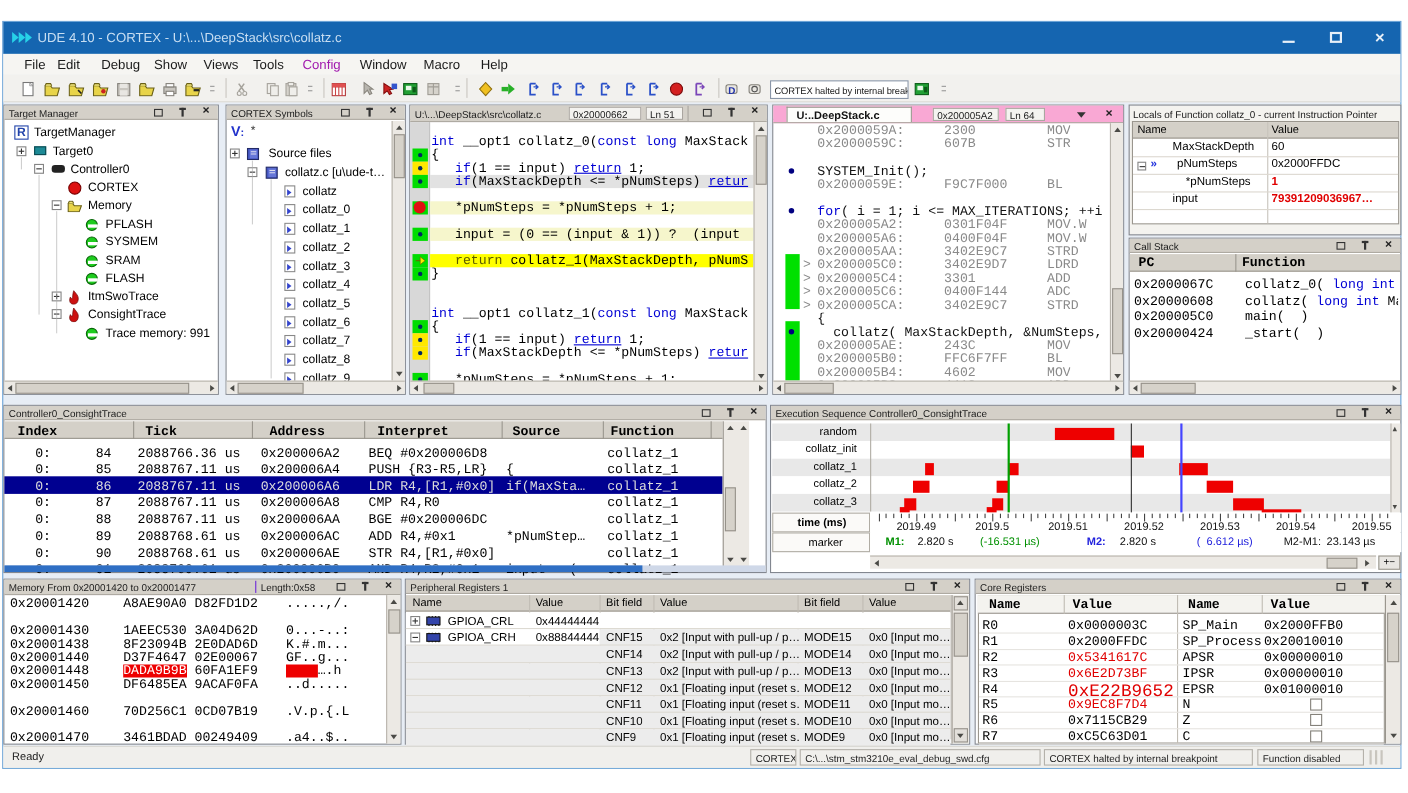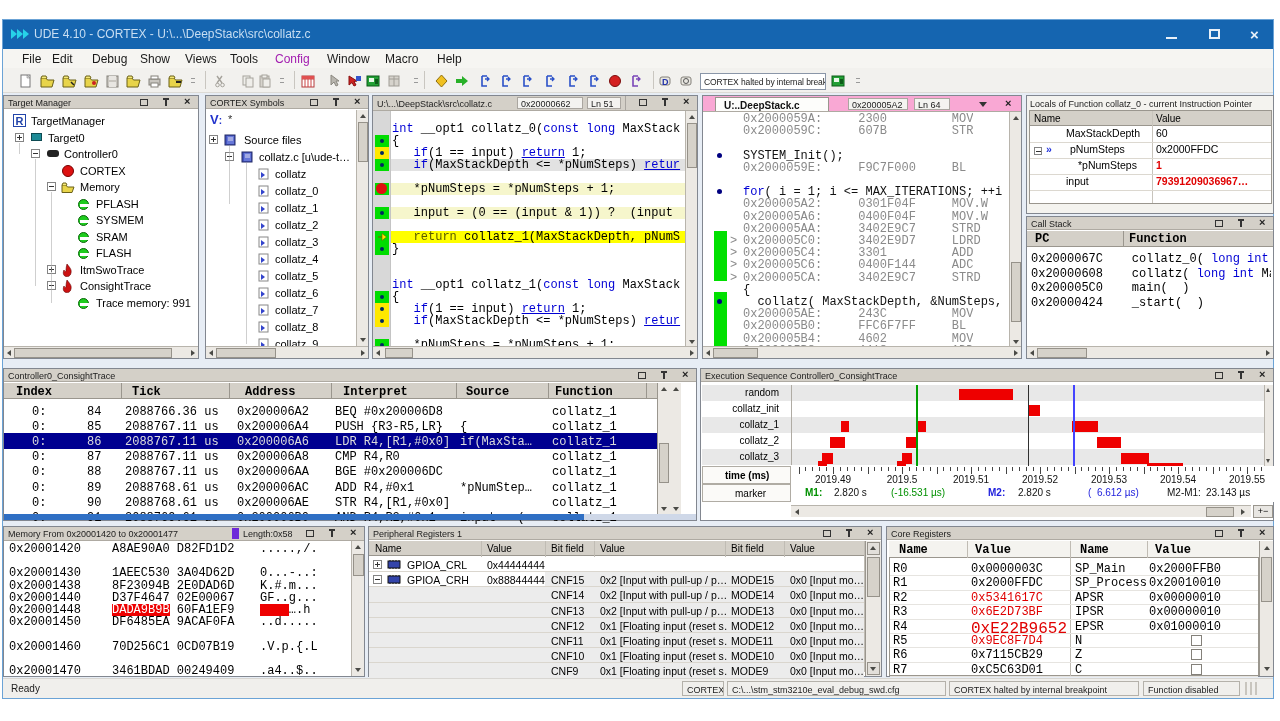--- a/index.html
+++ b/index.html
@@ -651,21 +651,21 @@
 <div class="a nw" style="left:505px;top:118px;font-size:10px;color:#111;">23.143 µs</div>
 <div class="sbh" style="left:90px;bottom:3px;width:460px;height:12px">
       <div class="arr al" style="left:4px;top:3px"></div>
       <div class="arr ar" style="left:450px;top:3px"></div>
       <div class="thumb" style="left:415px;top:1px;width:28px;height:10px"></div>
     </div>
 <div class="a" style="left:552px;bottom:2px;width:20px;height:13px;border:1px solid #9a968e;background:#e8e6e2;font-size:9px;text-align:center;line-height:11px">+−</div>
 </div>
 <div class="panel" style="left:3px;top:526px;width:362px;height:151px">
 <div class="cap" style="font-size:9px"></div>
-<div class="cap" style="height:14px">Memory From 0x20001420 to 0x20001477<div class="a" style="left:228px;top:1px;width:64px;height:11px;border-left:7px solid #6d28d9;padding:1px 0 0 4px;font-size:9px">Length:0x58</div><div class="x1" style="left:346px">×</div><div class="pin" style="left:327px"></div><div class="rsq" style="left:302px"></div></div>
+<div class="cap" style="height:14px">Memory From 0x20001420 to 0x20001477<div class="a" style="left:228px;top:1px;width:64px;height:11px;border-left:1px solid #6d28d9;padding:1px 0 0 4px;font-size:9px">Length:0x58</div><div class="x1" style="left:346px">×</div><div class="pin" style="left:327px"></div><div class="rsq" style="left:302px"></div></div>
 <div class="a nw mono" style="left:5px;top:16.0px;width:344px;font-size:12px;line-height:12px"><span>0x20001420</span><span style="position:absolute;left:103px">A8AE90A0 D82FD1D2</span><span style="position:absolute;left:251px">.....,/.</span></div>
 <div class="a nw mono" style="left:5px;top:40.4px;width:344px;font-size:12px;line-height:12px"><span>0x20001430</span><span style="position:absolute;left:103px">1AEEC530 3A04D62D</span><span style="position:absolute;left:251px">0...-..:</span></div>
 <div class="a nw mono" style="left:5px;top:52.6px;width:344px;font-size:12px;line-height:12px"><span>0x20001438</span><span style="position:absolute;left:103px">8F23094B 2E0DAD6D</span><span style="position:absolute;left:251px">K.#.m...</span></div>
 <div class="a nw mono" style="left:5px;top:64.8px;width:344px;font-size:12px;line-height:12px"><span>0x20001440</span><span style="position:absolute;left:103px">D37F4647 02E00067</span><span style="position:absolute;left:251px">GF..g...</span></div>
 <div class="a nw mono" style="left:5px;top:77.0px;width:344px;font-size:12px;line-height:12px"><span>0x20001448</span><span style="position:absolute;left:103px"><span style="background:#ee0000;color:#fff">DADA9B9B</span> 60FA1EF9</span><span style="position:absolute;left:251px"><span style="background:#ee0000;color:#ee0000">....</span><span>….h</span></span></div>
 <div class="a nw mono" style="left:5px;top:89.2px;width:344px;font-size:12px;line-height:12px"><span>0x20001450</span><span style="position:absolute;left:103px">DF6485EA 9ACAF0FA</span><span style="position:absolute;left:251px">..d.....</span></div>
 <div class="a nw mono" style="left:5px;top:113.6px;width:344px;font-size:12px;line-height:12px"><span>0x20001460</span><span style="position:absolute;left:103px">70D256C1 0CD07B19</span><span style="position:absolute;left:251px">.V.p.{.L</span></div>
 <div class="a nw mono" style="left:5px;top:138.0px;width:344px;font-size:12px;line-height:12px"><span>0x20001470</span><span style="position:absolute;left:103px">3461BDAD 00249409</span><span style="position:absolute;left:251px">.a4..$..</span></div>
 <div class="sbv" style="right:0;top:14px;width:13px;height:135px">
       <div class="arr au" style="left:3px;top:4px"></div>

